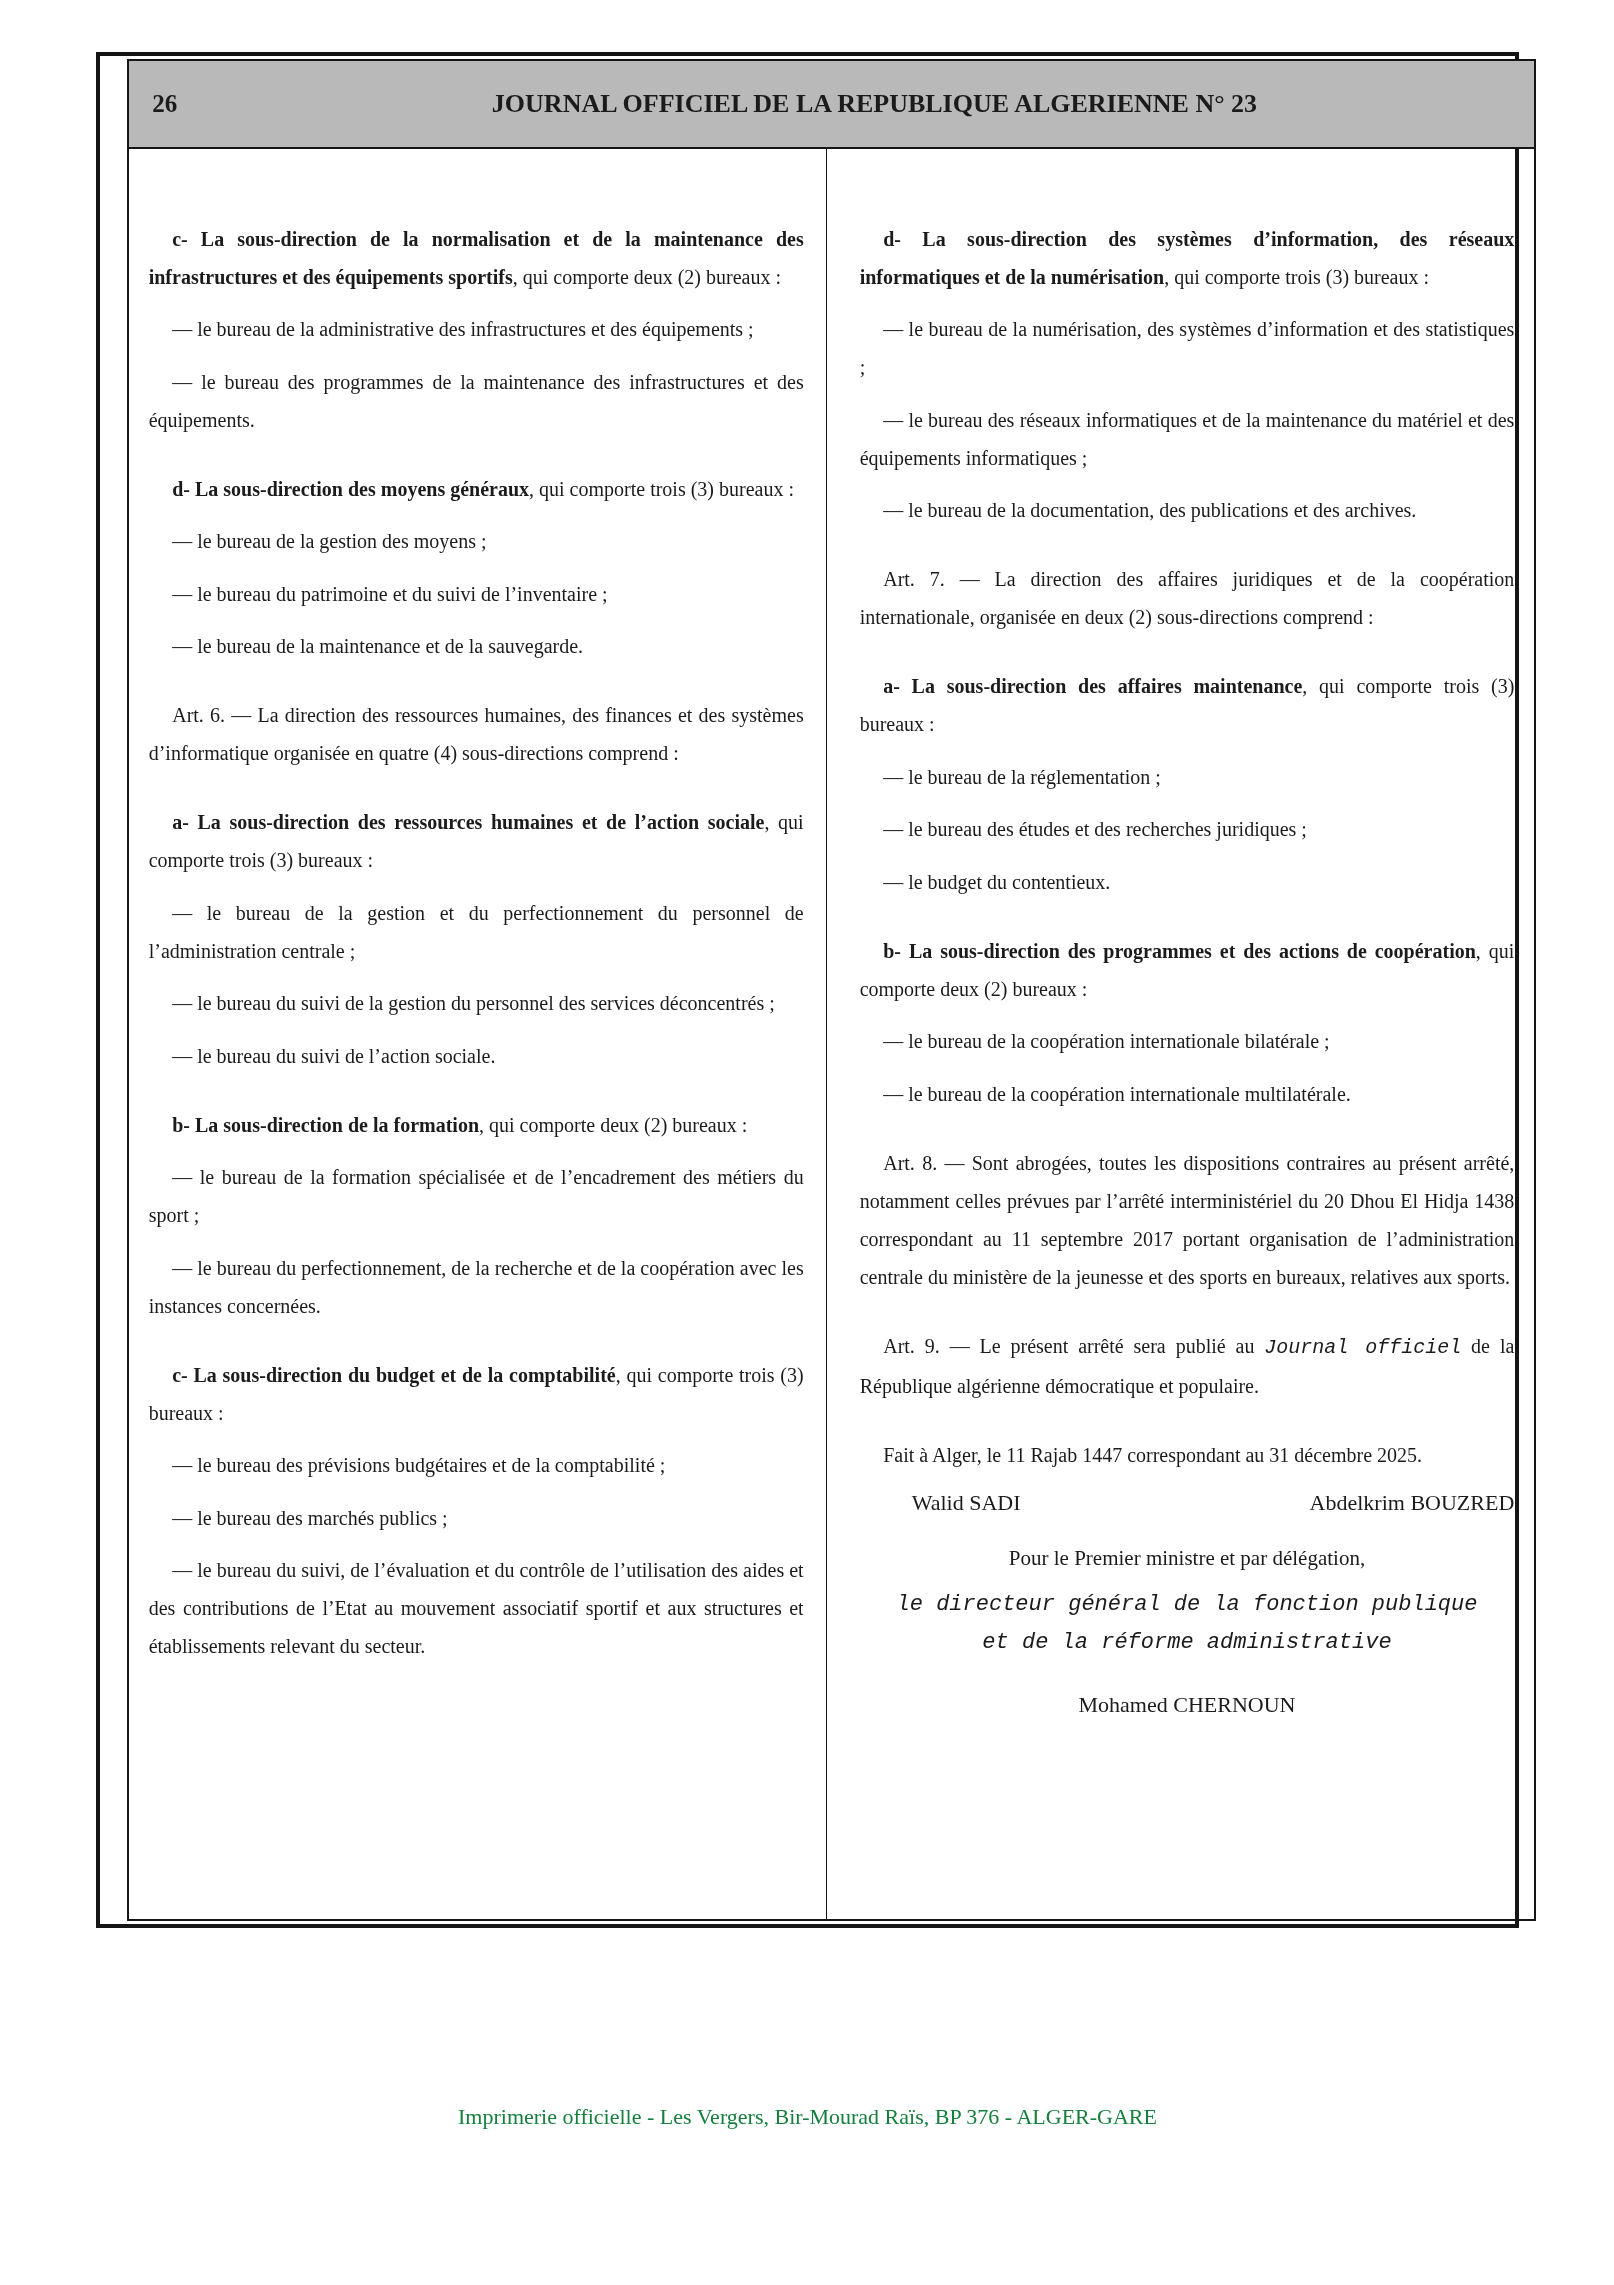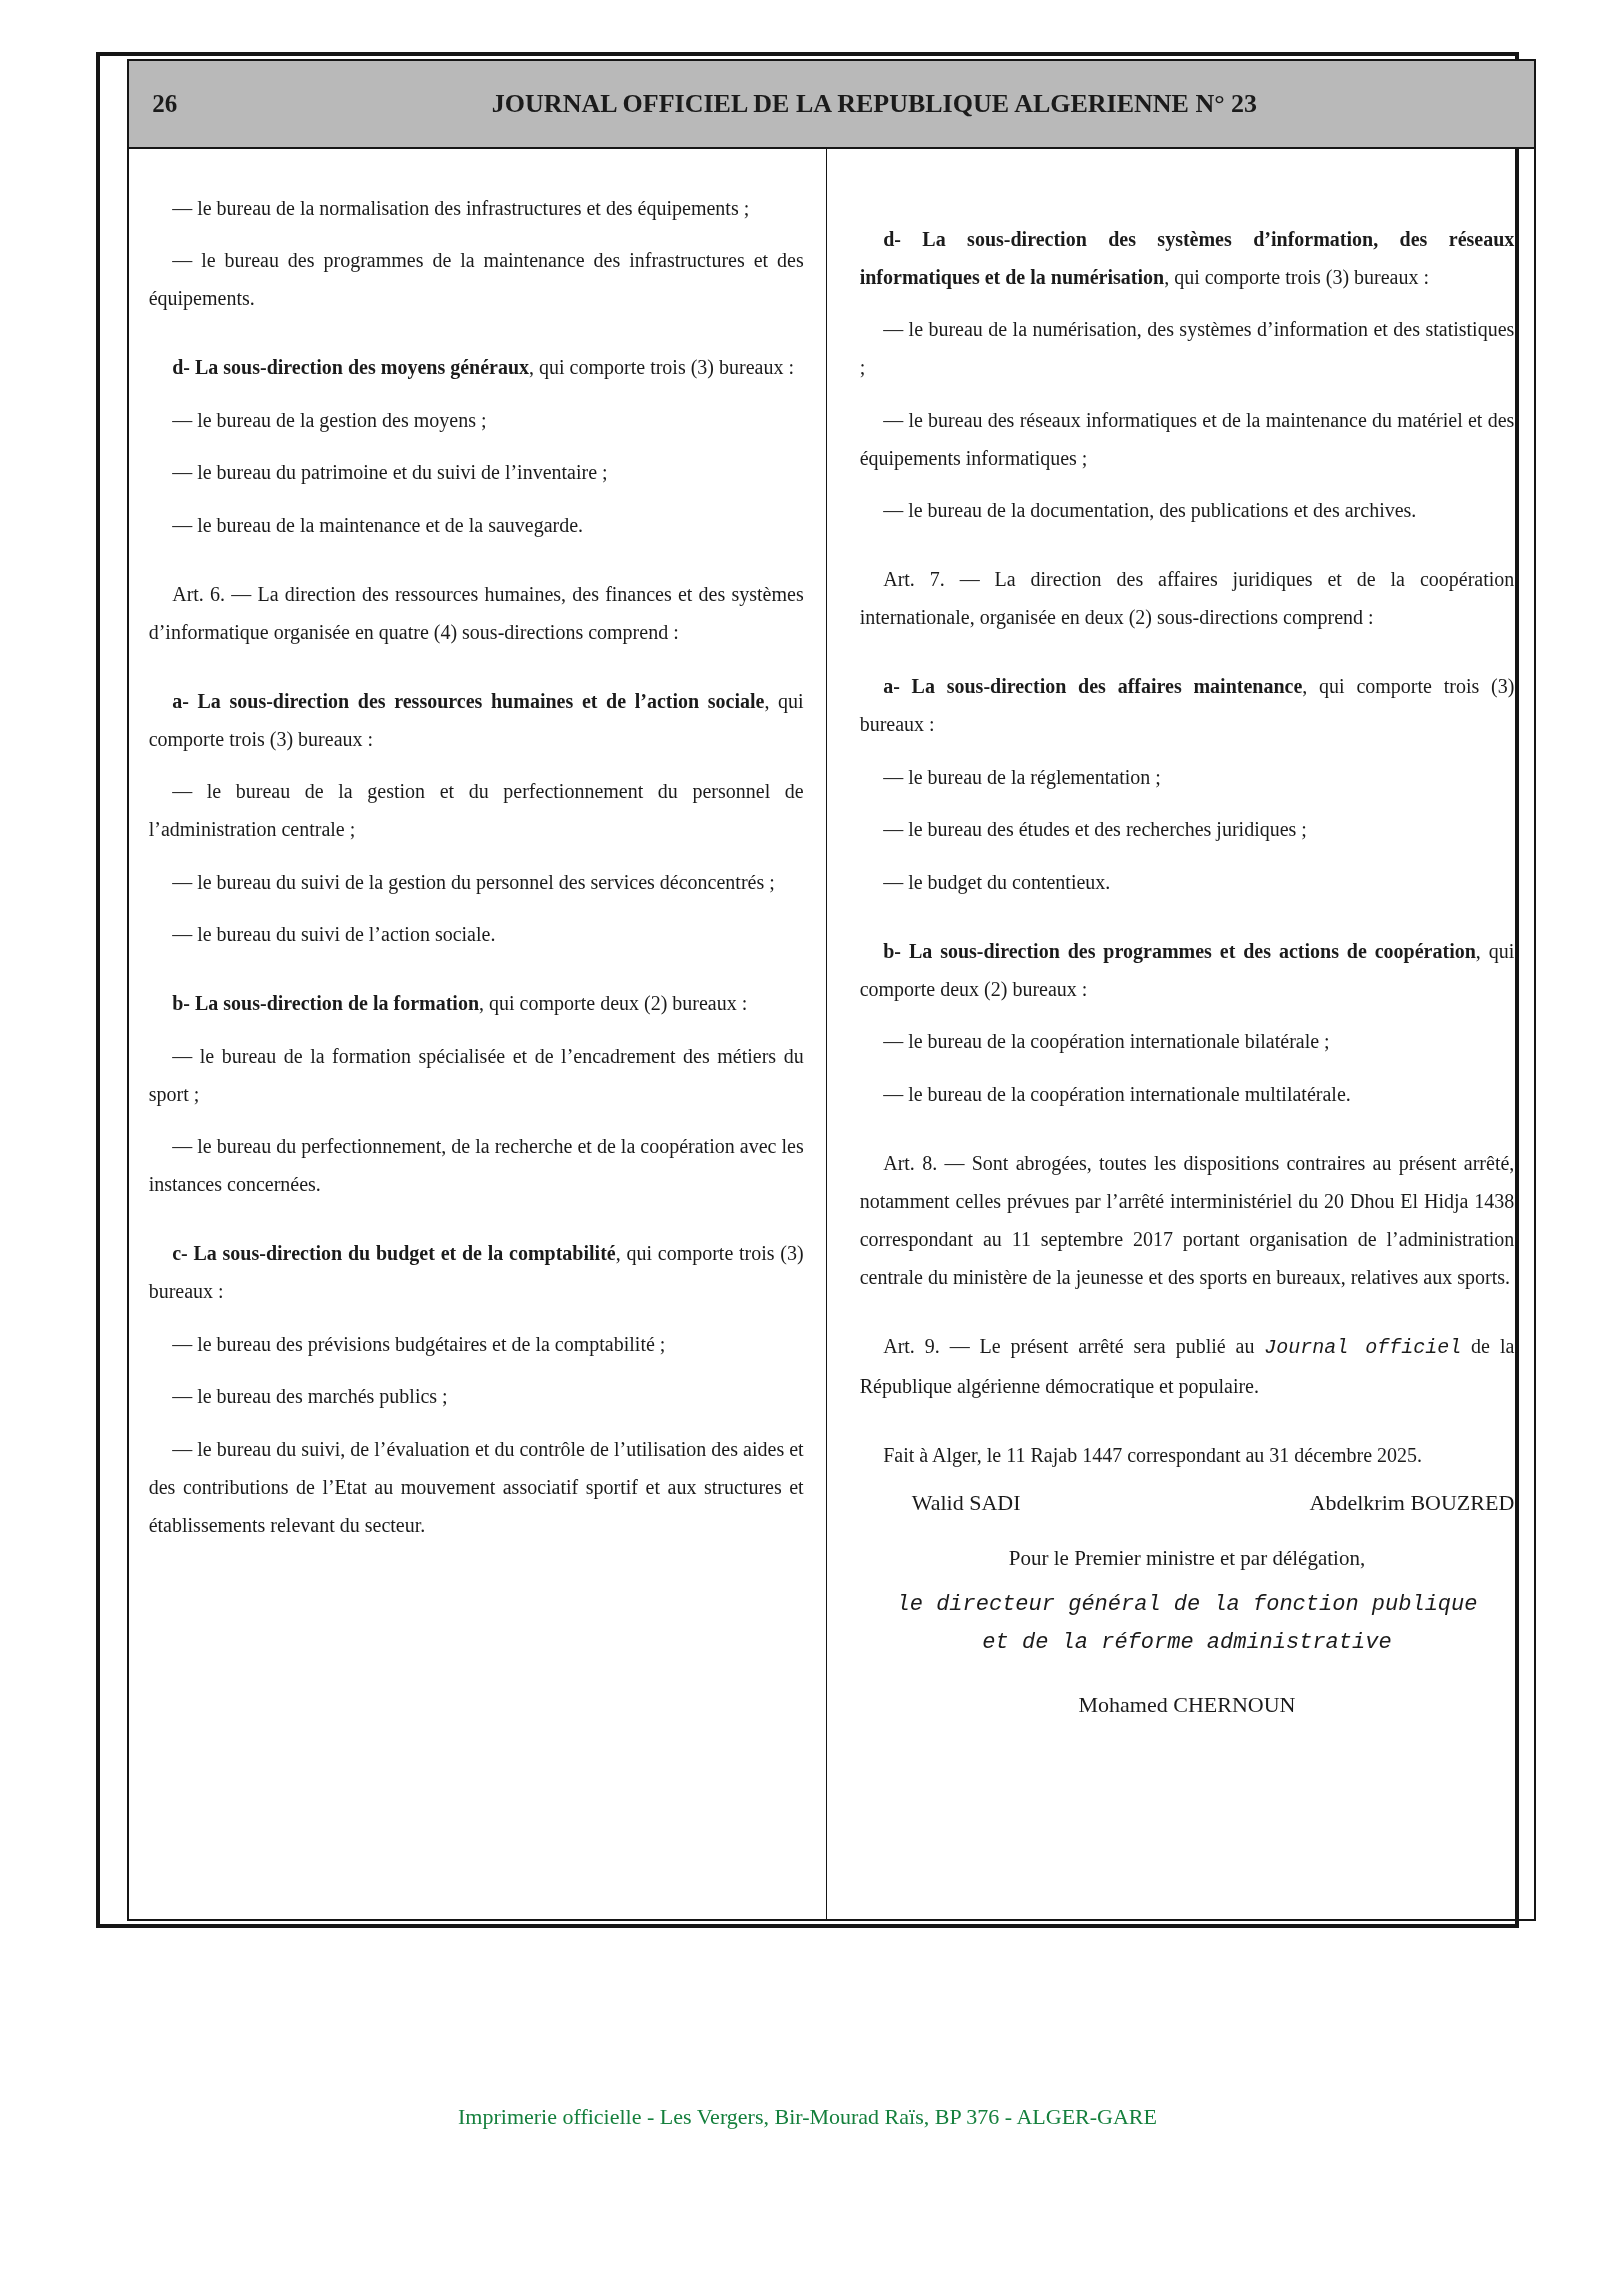--- a/index.html
+++ b/index.html
@@ -53,21 +53,22 @@
   <div class="frame-inner">
 
     <div class="band">
       <div class="band-left">26</div>
       <div class="band-title">JOURNAL OFFICIEL DE LA REPUBLIQUE ALGERIENNE N° 23</div>
     </div>
 
     <div class="columns">
 
       <div class="col col-left">
-        <p>— le bureau de la normalisation des infrastructures et des équipements ;</p>
+        <p class="sect"><span class="b">c- La sous-direction de la normalisation et de la maintenance des infrastructures et des équipements sportifs</span><span>, qui comporte deux (2) bureaux :</span></p>
+        <p>— le bureau de la administrative des infrastructures et des équipements ;</p>
         <p>— le bureau des programmes de la maintenance des infrastructures et des équipements.</p>
         <p class="sect"><span class="b">d- La sous-direction des moyens généraux</span><span>, qui comporte trois (3) bureaux :</span></p>
         <p>— le bureau de la gestion des moyens ;</p>
         <p>— le bureau du patrimoine et du suivi de l’inventaire ;</p>
         <p>— le bureau de la maintenance et de la sauvegarde.</p>
         <p class="sect">Art. 6. — La direction des ressources humaines, des finances et des systèmes d’informatique organisée en quatre (4) sous-directions comprend :</p>
         <p class="sect"><span class="b">a- La sous-direction des ressources humaines et de l’action sociale</span><span>, qui comporte trois (3) bureaux :</span></p>
         <p>— le bureau de la gestion et du perfectionnement du personnel de l’administration centrale ;</p>
         <p>— le bureau du suivi de la gestion du personnel des services déconcentrés ;</p>
         <p>— le bureau du suivi de l’action sociale.</p>

